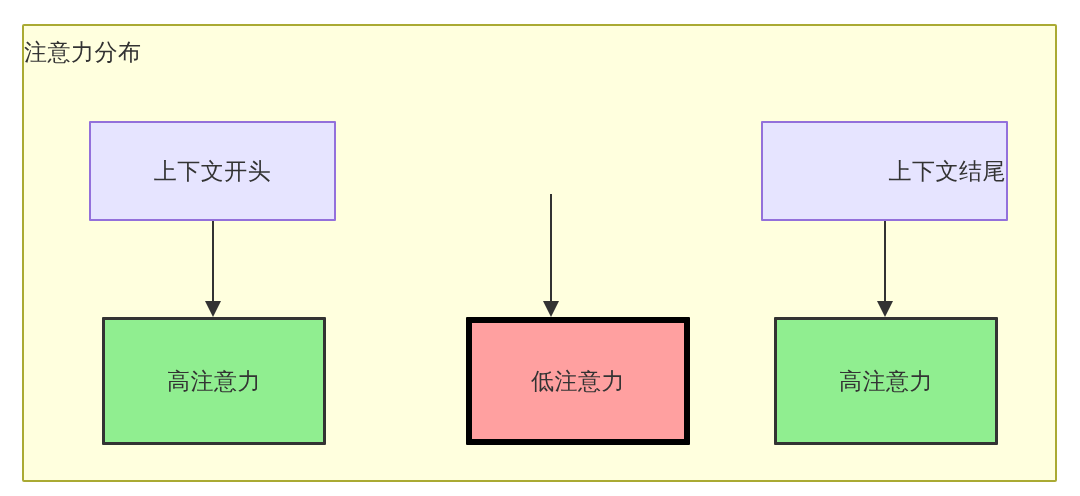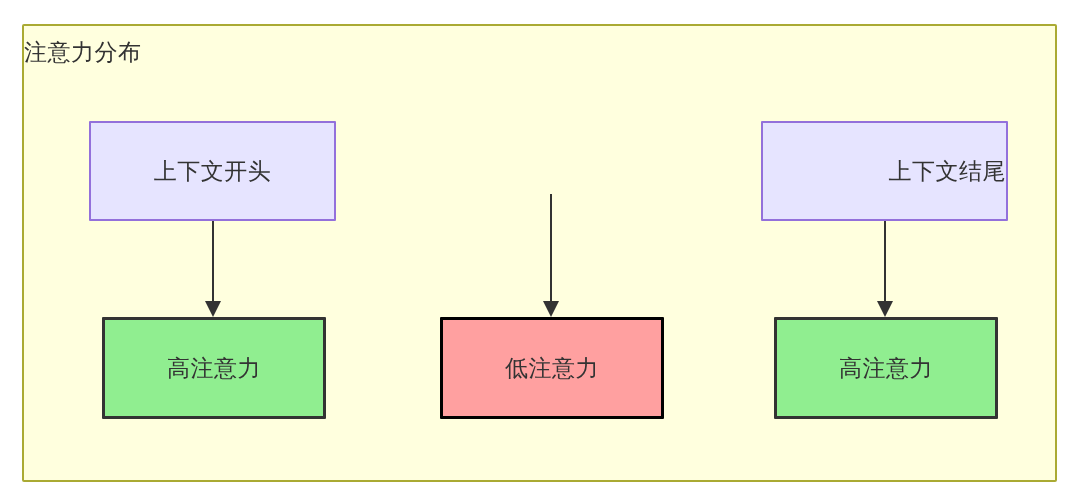--- a/index.html
+++ b/index.html
@@ -68,42 +68,43 @@
   }
 
   .node.attn-high {
     background: #90ee90;
     border: 3px solid #333333;
     border-radius: 1px;
   }
 
   .node.attn-low {
     background: #ffa0a0;
-    border: 3px solid #000000;
+    border: 6px solid #000000;
     border-radius: 1px;
+    margin-left: 26px;
   }
 
   
   .col-1 { left: 89px; }
   .col-2 { left: 428px; }
   .col-3 { left: 761px; }
 
   .row-top {
     top: 92px;
     width: 247px;
     height: 100px;
     margin-top: 29px;
   }
   .col-2.row-top { width: 245px; }
   .col-3.row-top { width: 247px; justify-content: flex-end; }
 
   .row-bottom {
     top: 317px;
     width: 224px;
-    height: 102px;
+    height: 128px;
   }
   .col-1.row-bottom { left: 102px; }
   .col-2.row-bottom { left: 440px; width: 224px; }
   .col-3.row-bottom { left: 774px; width: 224px; }
 
   
   .edge-layer {
     position: absolute;
     left: 0;
     top: 0;

